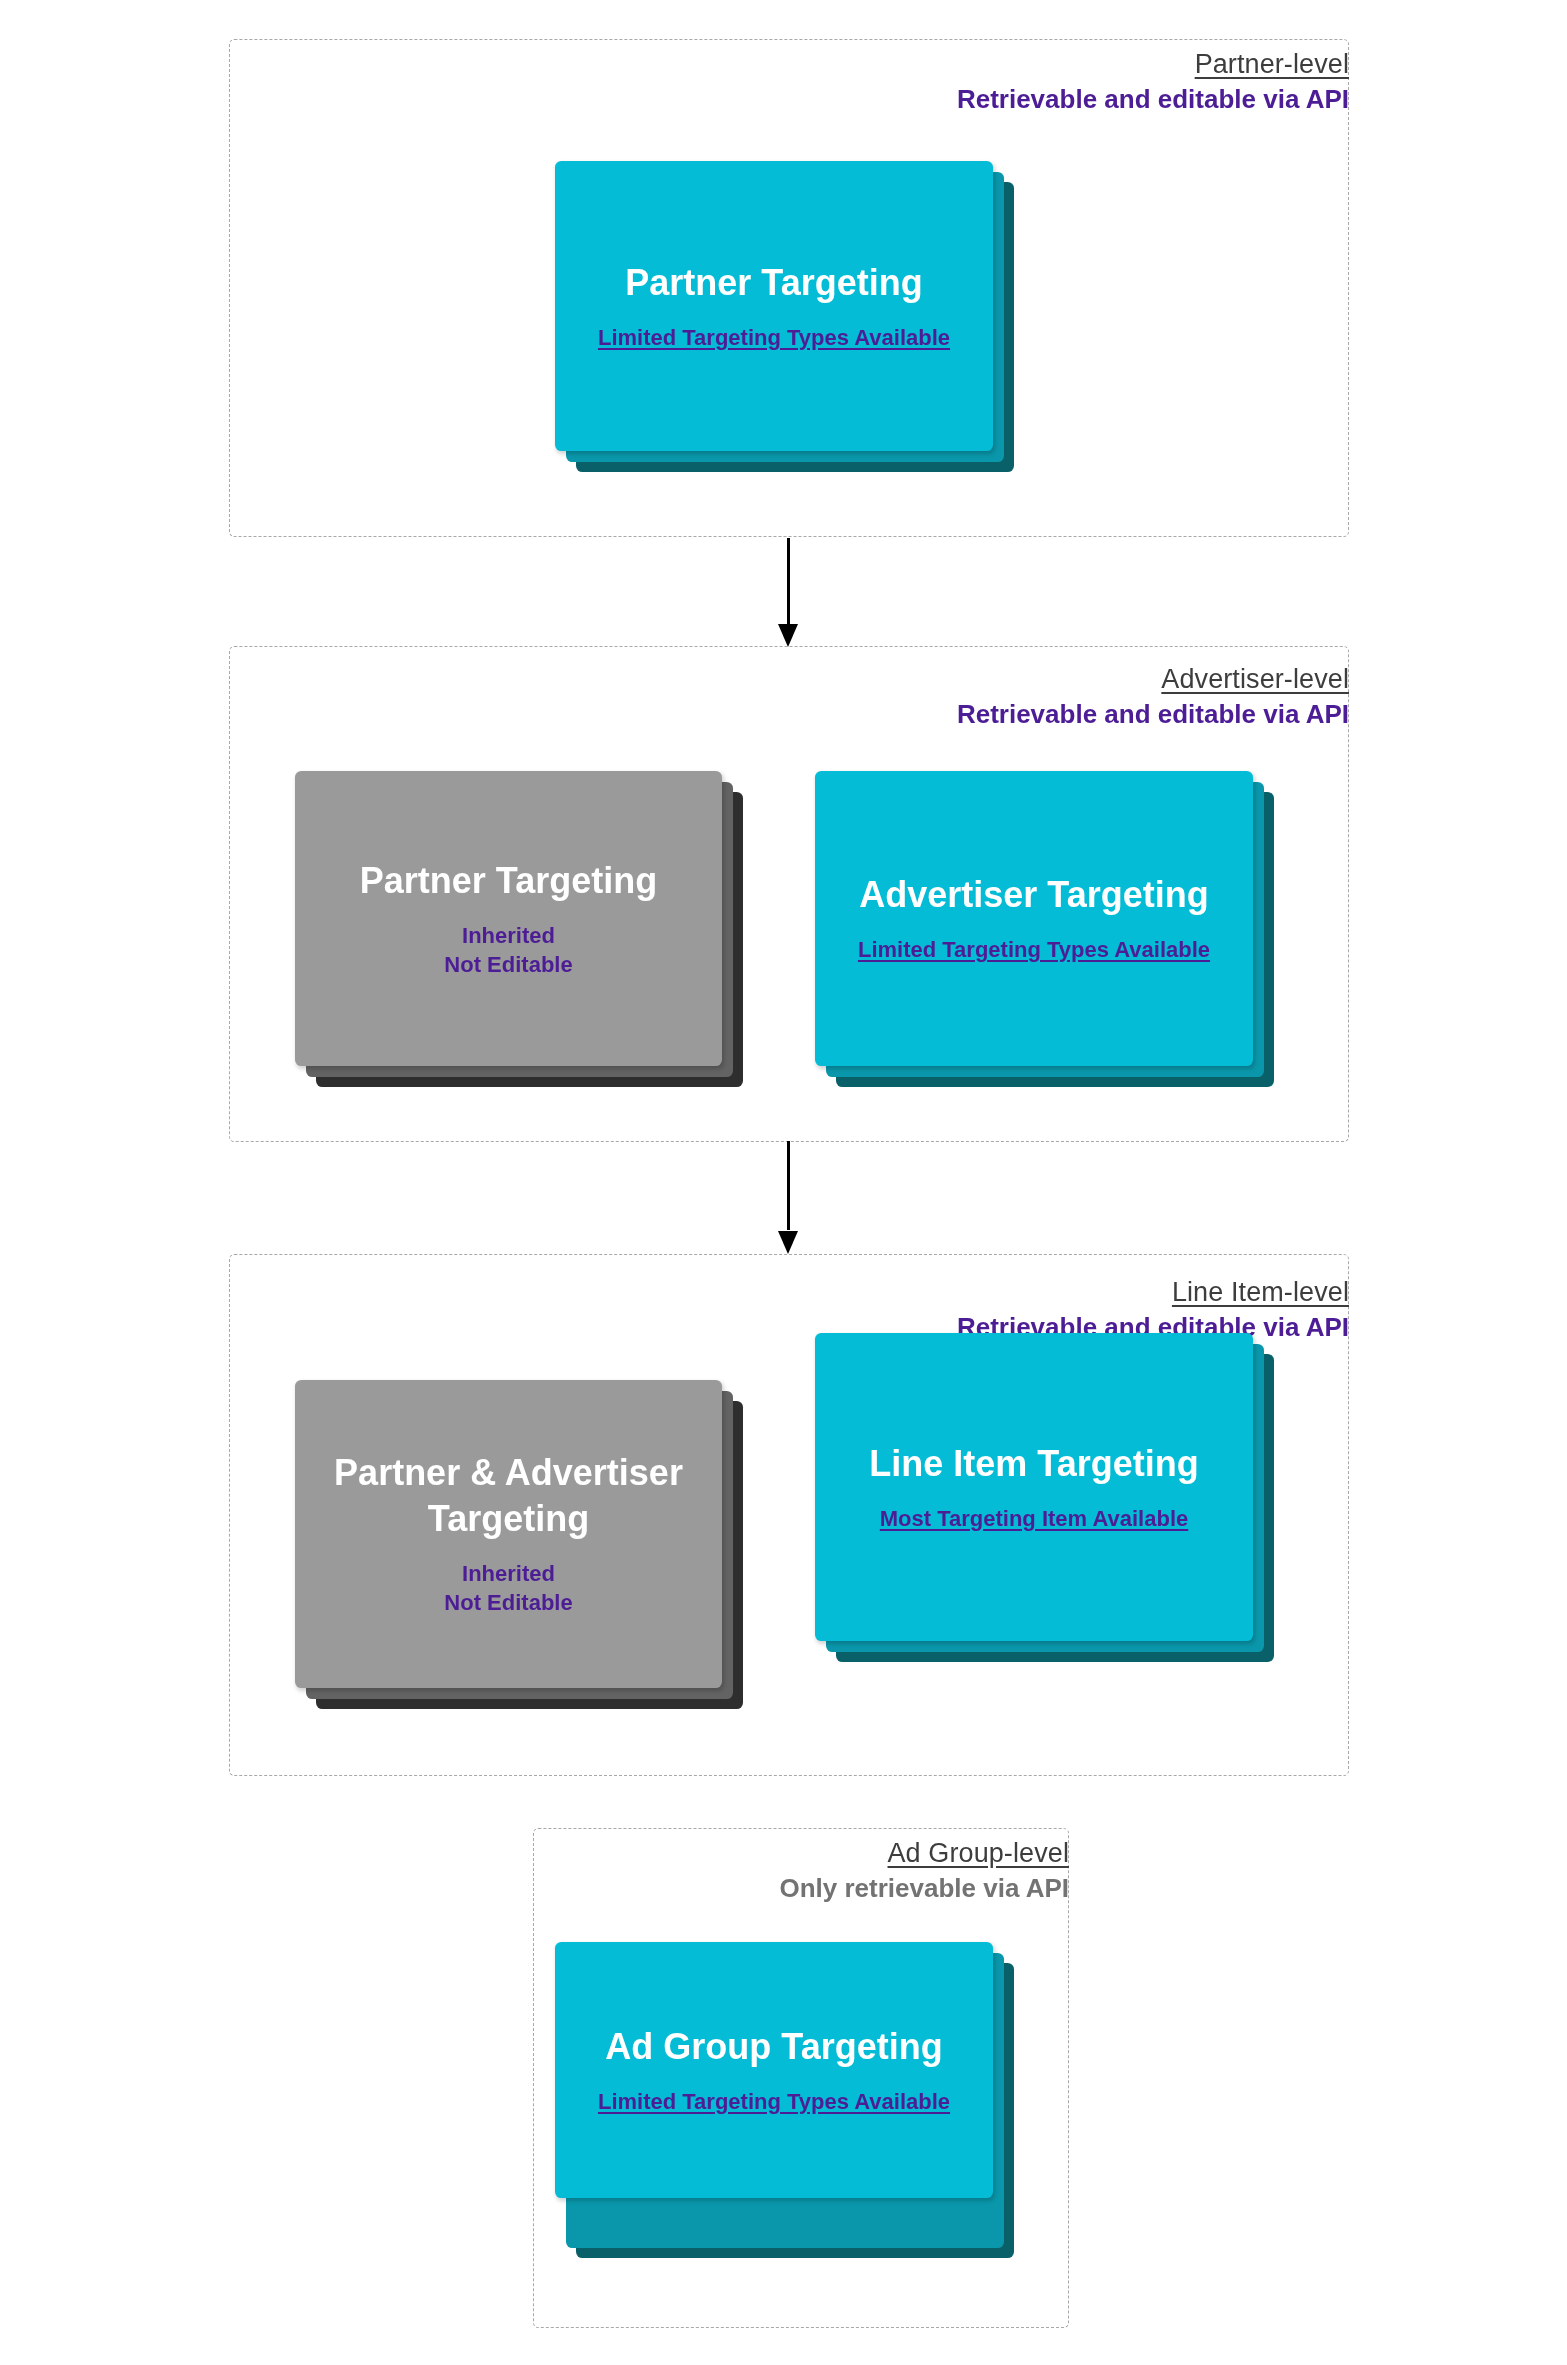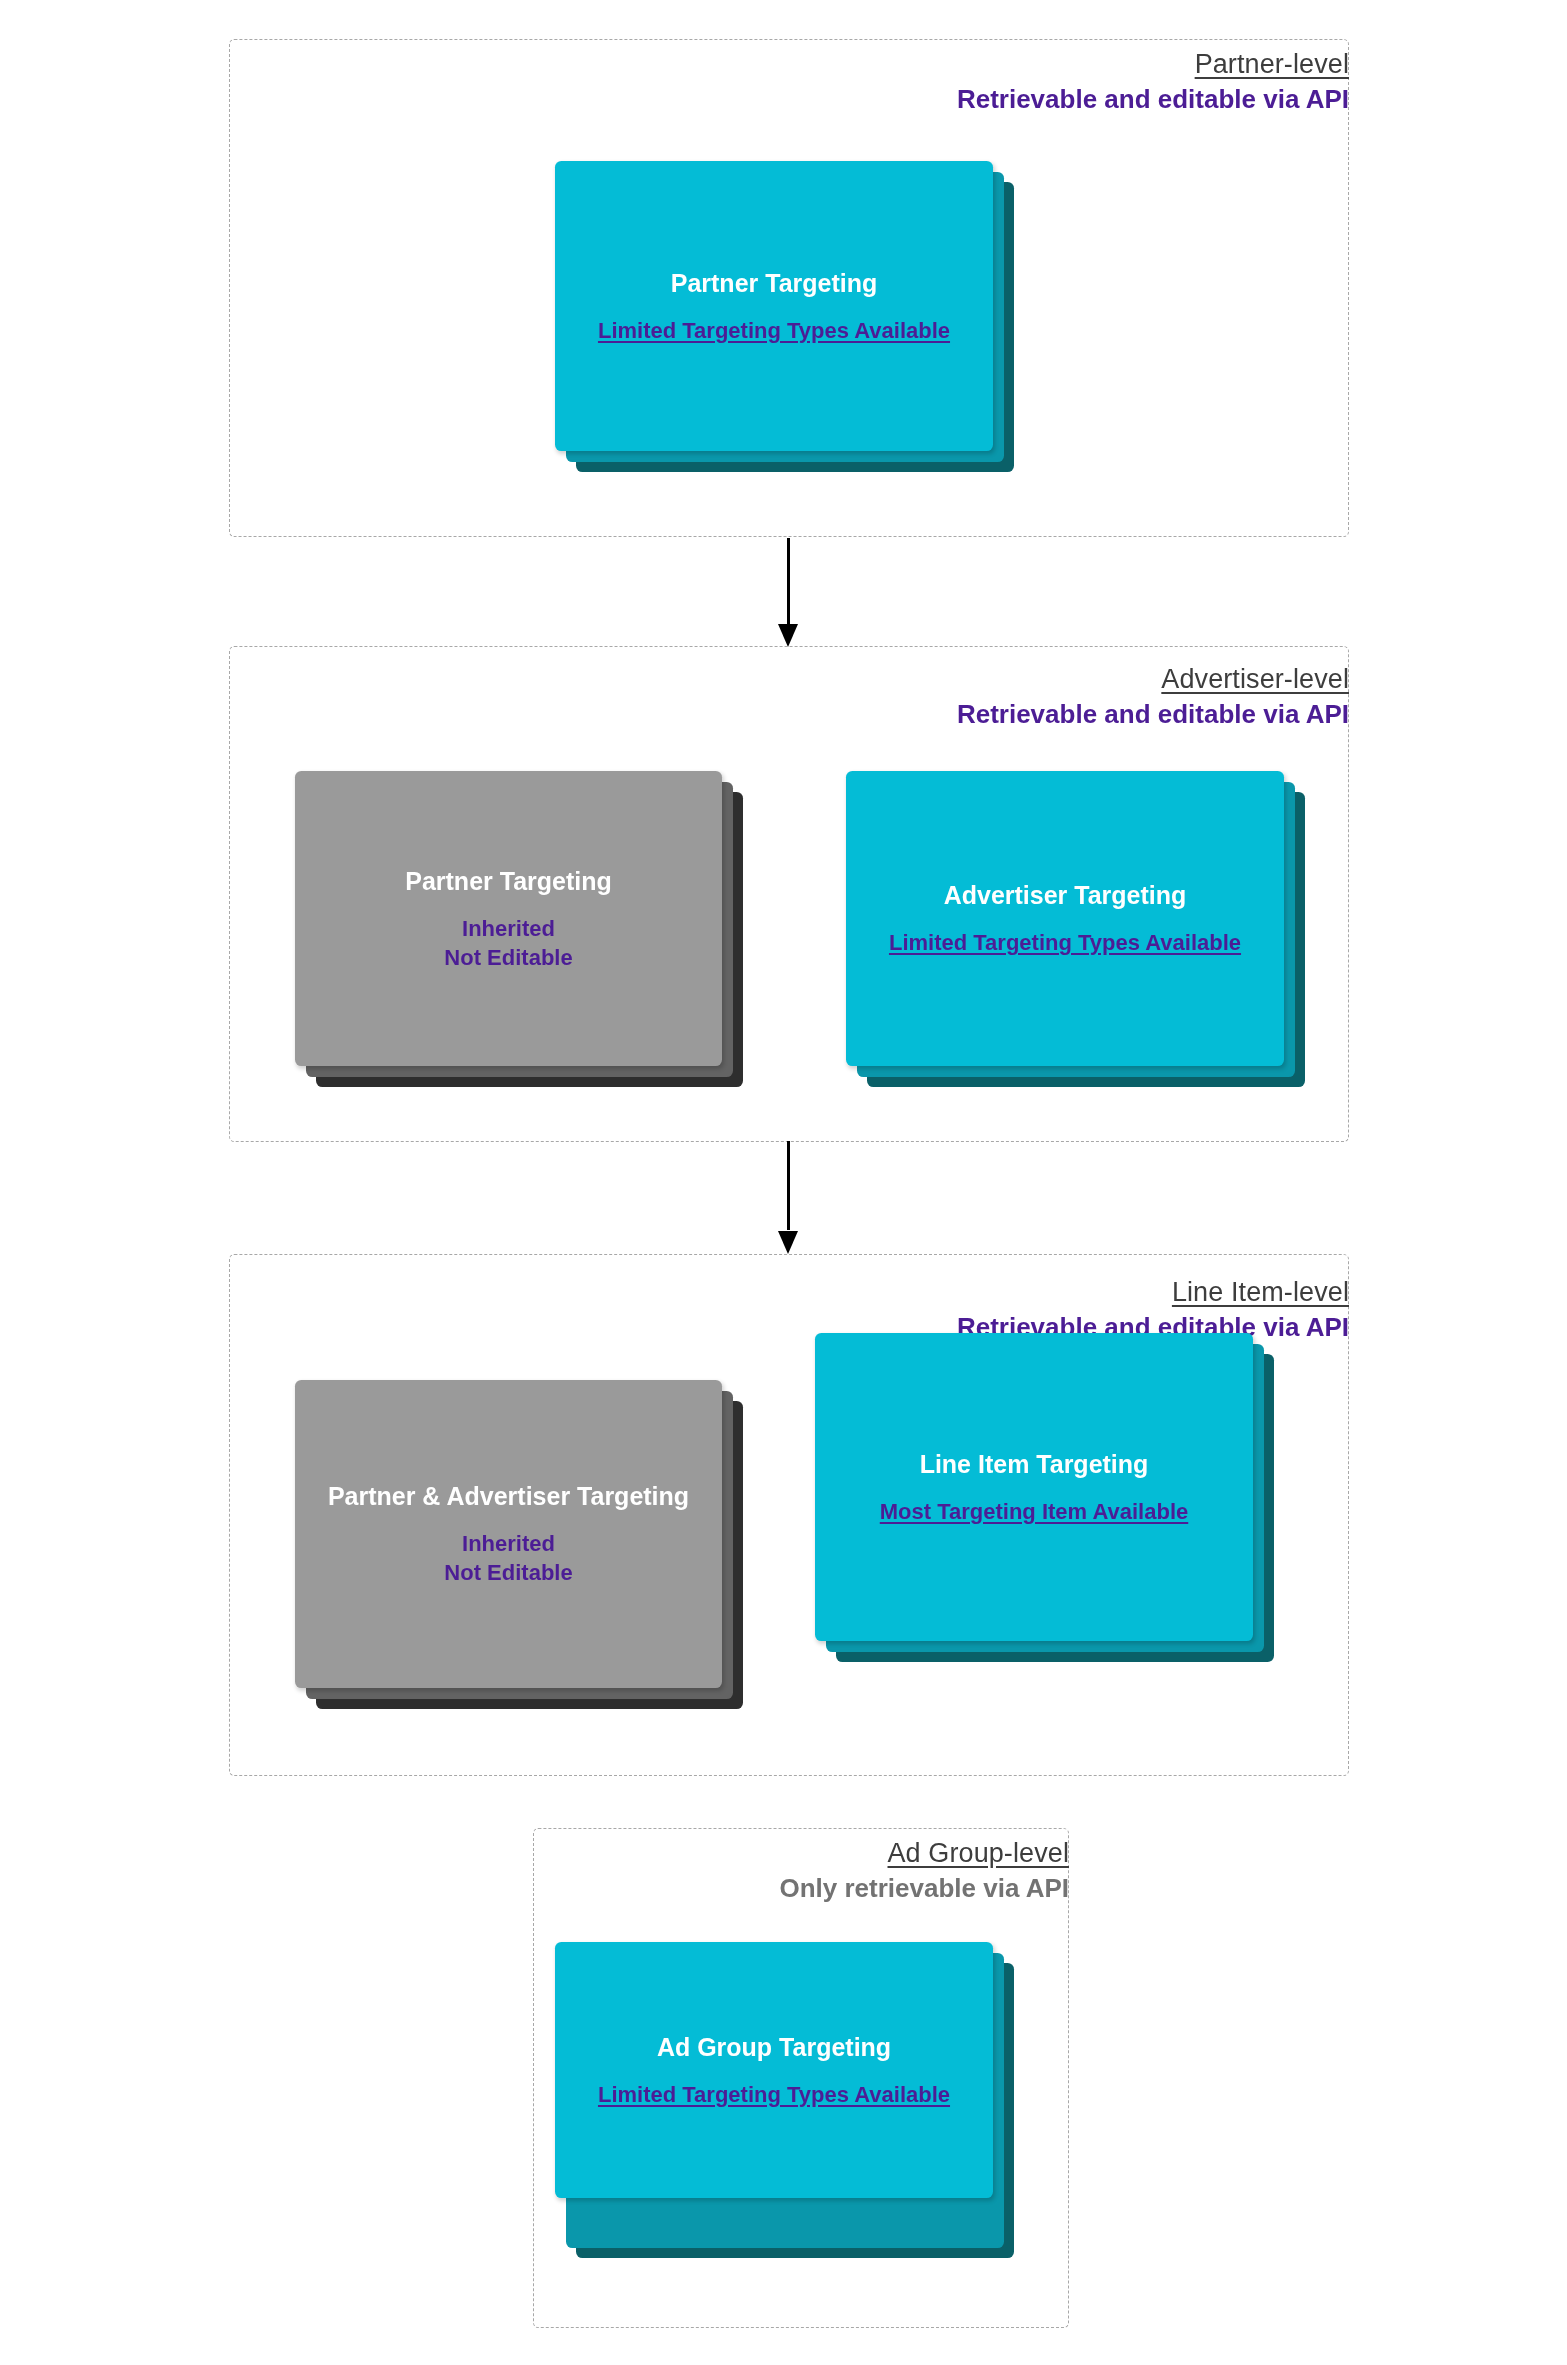--- a/index.html
+++ b/index.html
@@ -82,21 +82,21 @@
   .cyan .layer-front { background: #04bcd6; }
   .cyan .layer-mid   { background: #0a97ab; }
   .cyan .layer-back  { background: #0a6068; }
 
   
   .gray .layer-front { background: #9a9a9a; }
   .gray .layer-mid   { background: #636363; }
   .gray .layer-back  { background: #2e2e2e; }
 
   .card-title {
-    font-size: 25px;
+    font-size: 36px;
     font-weight: bold;
     color: #ffffff;
     line-height: 1.28;
     padding: 0 16px;
   }
   .card-note {
     margin-top: 18px;
     font-size: 22px;
     font-weight: bold;
     color: #4c1d95;
@@ -167,21 +167,21 @@
   <div class="card-stack gray" style="left:295px; top:771px; width:427px; height:295px;">
     <div class="card-layer layer-back" style="width:427px; height:295px;"></div>
     <div class="card-layer layer-mid" style="width:427px; height:295px;"></div>
     <div class="card-layer layer-front" style="width:427px; height:295px;">
       <div class="card-title">Partner Targeting</div>
       <div class="card-note" style="white-space:pre-line;">Inherited
 Not Editable</div>
     </div>
   </div>
 
-  <div class="card-stack cyan" style="left:846px; top:771px; width:438px; height:267px;">
+  <div class="card-stack cyan" style="left:815px; top:771px; width:438px; height:267px;">
     <div class="card-layer layer-back" style="width:438px; height:295px;"></div>
     <div class="card-layer layer-mid" style="width:438px; height:295px;"></div>
     <div class="card-layer layer-front" style="width:438px; height:295px;">
       <div class="card-title">Advertiser Targeting</div>
       <div class="card-note underlined">Limited Targeting Types Available</div>
     </div>
   </div>
 
   <div class="arrow" style="left:775px; top:1141px; height:113px;">
     <div class="shaft" style="height:89px;"></div>

